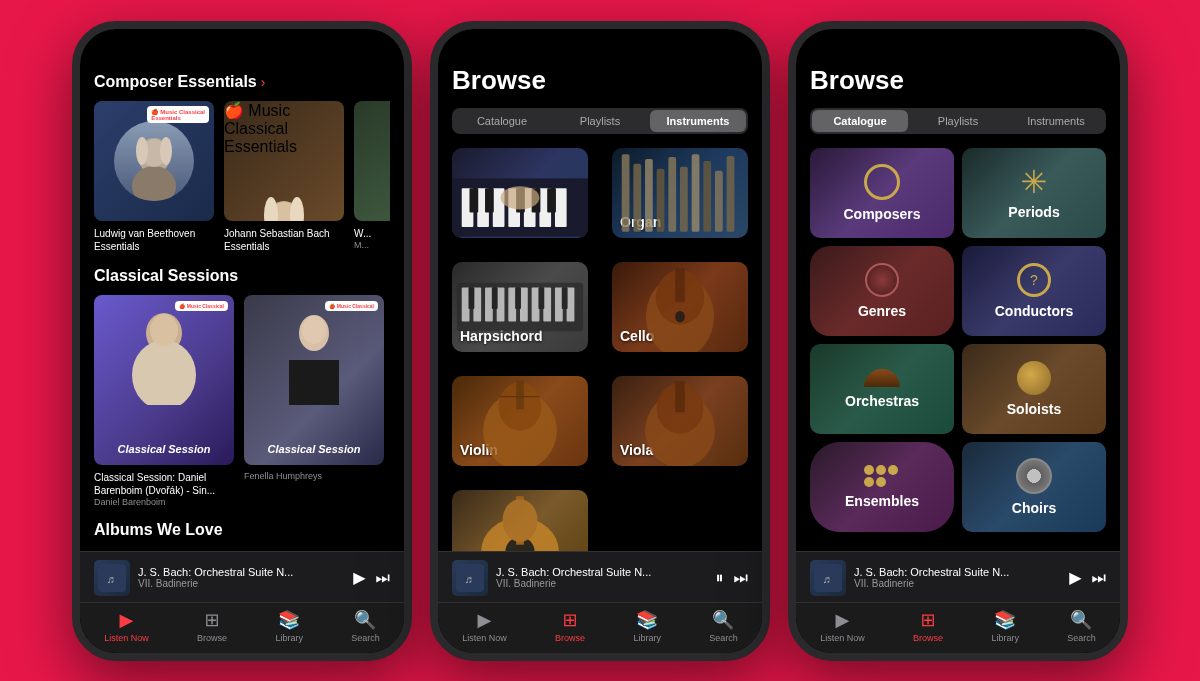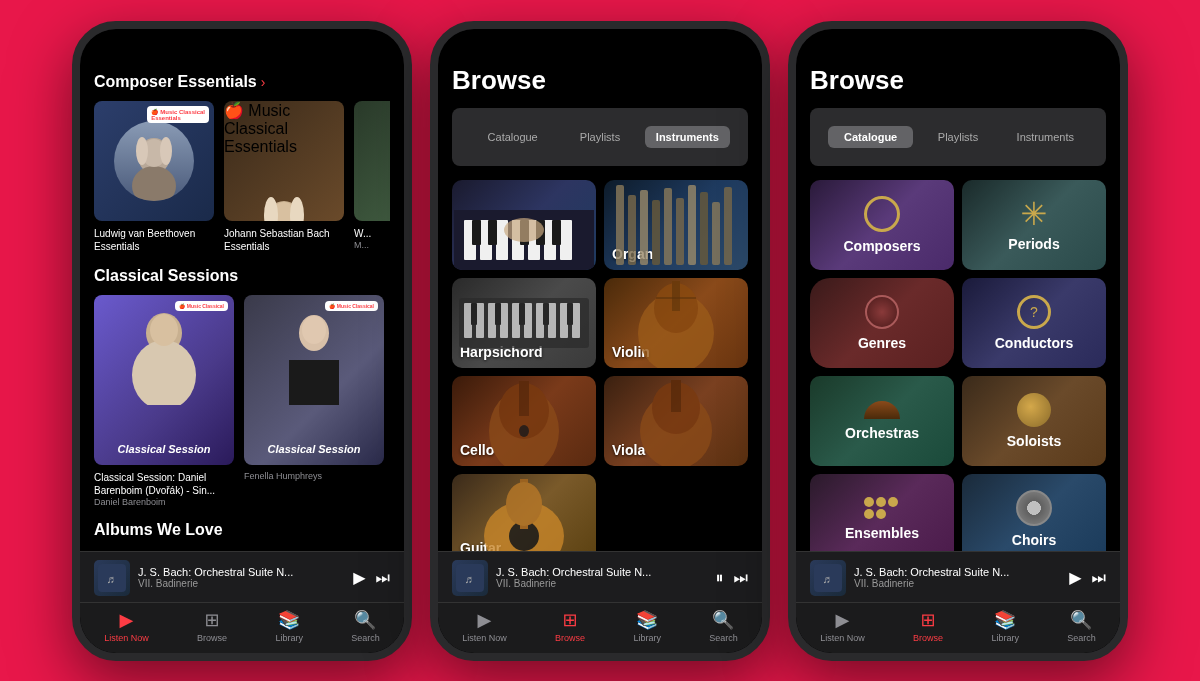--- a/index.html
+++ b/index.html
@@ -263,21 +263,21 @@
       color: #fff;
       font-size: 26px;
       font-weight: 800;
       margin-bottom: 12px;
       margin-top: 8px;
     }
     .segment-control {
       display: flex;
       background: #2c2c2e;
       border-radius: 8px;
-      padding: 18px;
+      padding: 2px;
       margin-bottom: 14px;
       gap: 2px;
     }
     .seg-btn {
       flex: 1;
       text-align: center;
       padding: 5px 4px;
       border-radius: 6px;
       font-size: 11px;
       cursor: pointer;
@@ -288,21 +288,21 @@
       font-weight: 600;
     }
     .seg-btn:not(.active) {
       color: #aaa;
     }
 
     
     .instrument-grid {
       display: grid;
       grid-template-columns: 1fr 1fr;
-      gap: 8px;
+      gap: 24px;
     }
     .instrument-tile {
       border-radius: 10px;
       overflow: hidden;
       height: 90px;
       position: relative;
       cursor: pointer;
     }
     .instrument-tile-bg {
       width: 100%;
@@ -352,21 +352,21 @@
       font-weight: 700;
       text-align: center;
     }
 
     .bg-composers { background: linear-gradient(135deg, #2a1a3a 0%, #5a3a7a 50%, #4a2a6a 100%); }
     .bg-periods { background: linear-gradient(135deg, #1a2a2a 0%, #3a5a5a 50%, #2a4a4a 100%); }
     .bg-genres { background: linear-gradient(135deg, #3a1a1a 0%, #6a2a2a 50%, #5a2020 100%); border-radius: 20px; }
     .bg-conductors { background: linear-gradient(135deg, #1a1a3a 0%, #3a3a6a 50%, #2a2a5a 100%); }
     .bg-orchestras { background: linear-gradient(135deg, #1a3a2a 0%, #2a5a4a 50%, #1a4a3a 100%); }
     .bg-soloists { background: linear-gradient(135deg, #3a2a1a 0%, #6a4a2a 50%, #5a3a1a 100%); }
-    .bg-ensembles { background: linear-gradient(135deg, #2a1a2a 0%, #5a2a5a 50%, #4a1a4a 100%); }
+    .bg-ensembles { background: linear-gradient(135deg, #2a1a2a 0%, #5a2a5a 50%, #4a1a4a 100%); border-radius: 30px; }
     .bg-choirs { background: linear-gradient(135deg, #1a2a3a 0%, #2a4a6a 50%, #1a3a5a 100%); }
 
     
     .bach-thumb {
       width: 36px;
       height: 36px;
       border-radius: 5px;
       background: linear-gradient(135deg, #2a3a5a, #1a2a3a);
       display: flex;
       align-items: center;
@@ -644,43 +644,43 @@
                 <rect x="118" y="25" width="8" height="35" fill="#e8e8e8" rx="1"></rect>
                 <rect x="17" y="25" width="6" height="22" fill="#1a1a1a" rx="1"></rect>
                 <rect x="41" y="25" width="6" height="22" fill="#1a1a1a" rx="1"></rect>
                 <rect x="65" y="25" width="6" height="22" fill="#1a1a1a" rx="1"></rect>
                 <rect x="89" y="25" width="6" height="22" fill="#1a1a1a" rx="1"></rect>
                 <rect x="113" y="25" width="6" height="22" fill="#1a1a1a" rx="1"></rect>
               </svg>
               <span class="instrument-tile-label">Harpsichord</span>
             </div>
           </div>
+          <div class="instrument-tile bg-cello">
+            <div class="instrument-tile-bg">
+              <svg width="100%" height="100%" style="position:absolute;top:0;left:0;opacity:0.8;" viewBox="0 0 140 90">
+
+                <ellipse cx="70" cy="55" rx="35" ry="42" fill="#8a4a1a"></ellipse>
+                <ellipse cx="70" cy="35" rx="25" ry="28" fill="#7a3a10"></ellipse>
+                <rect x="65" y="5" width="10" height="35" fill="#5a2a0a"></rect>
+                <ellipse cx="70" cy="55" rx="5" ry="6" fill="#1a1a1a"></ellipse>
+              </svg>
+              <span class="instrument-tile-label">Cello</span>
+            </div>
+          </div>
           <div class="instrument-tile bg-violin">
             <div class="instrument-tile-bg">
               <svg width="100%" height="100%" style="position:absolute;top:0;left:0;opacity:0.8;" viewBox="0 0 140 90">
                 <ellipse cx="70" cy="55" rx="38" ry="40" fill="#9a5a1a"></ellipse>
                 <ellipse cx="70" cy="30" rx="22" ry="25" fill="#8a4a10"></ellipse>
                 <rect x="66" y="3" width="8" height="30" fill="#6a3a0a"></rect>
                 <line x1="50" y1="20" x2="90" y2="20" stroke="#4a2a08" stroke-width="1"></line>
               </svg>
               <span class="instrument-tile-label">Violin</span>
             </div>
           </div>
-          <div class="instrument-tile bg-cello">
-            <div class="instrument-tile-bg">
-              <svg width="100%" height="100%" style="position:absolute;top:0;left:0;opacity:0.8;" viewBox="0 0 140 90">
-
-                <ellipse cx="70" cy="55" rx="35" ry="42" fill="#8a4a1a"></ellipse>
-                <ellipse cx="70" cy="35" rx="25" ry="28" fill="#7a3a10"></ellipse>
-                <rect x="65" y="5" width="10" height="35" fill="#5a2a0a"></rect>
-                <ellipse cx="70" cy="55" rx="5" ry="6" fill="#1a1a1a"></ellipse>
-              </svg>
-              <span class="instrument-tile-label">Cello</span>
-            </div>
-          </div>
           <div class="instrument-tile bg-viola">
             <div class="instrument-tile-bg">
               <svg width="100%" height="100%" style="position:absolute;top:0;left:0;opacity:0.8;" viewBox="0 0 140 90">
                 <ellipse cx="70" cy="55" rx="36" ry="38" fill="#8a4a18"></ellipse>
                 <ellipse cx="70" cy="32" rx="24" ry="26" fill="#7a3a10"></ellipse>
                 <rect x="65" y="4" width="10" height="32" fill="#5a2a08"></rect>
               </svg>
               <span class="instrument-tile-label">Viola</span>
             </div>
           </div>

